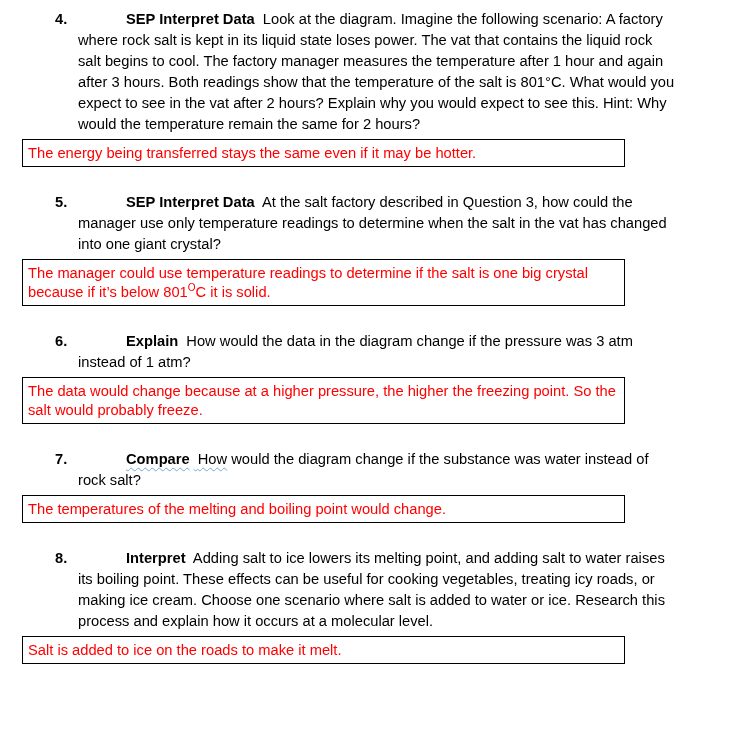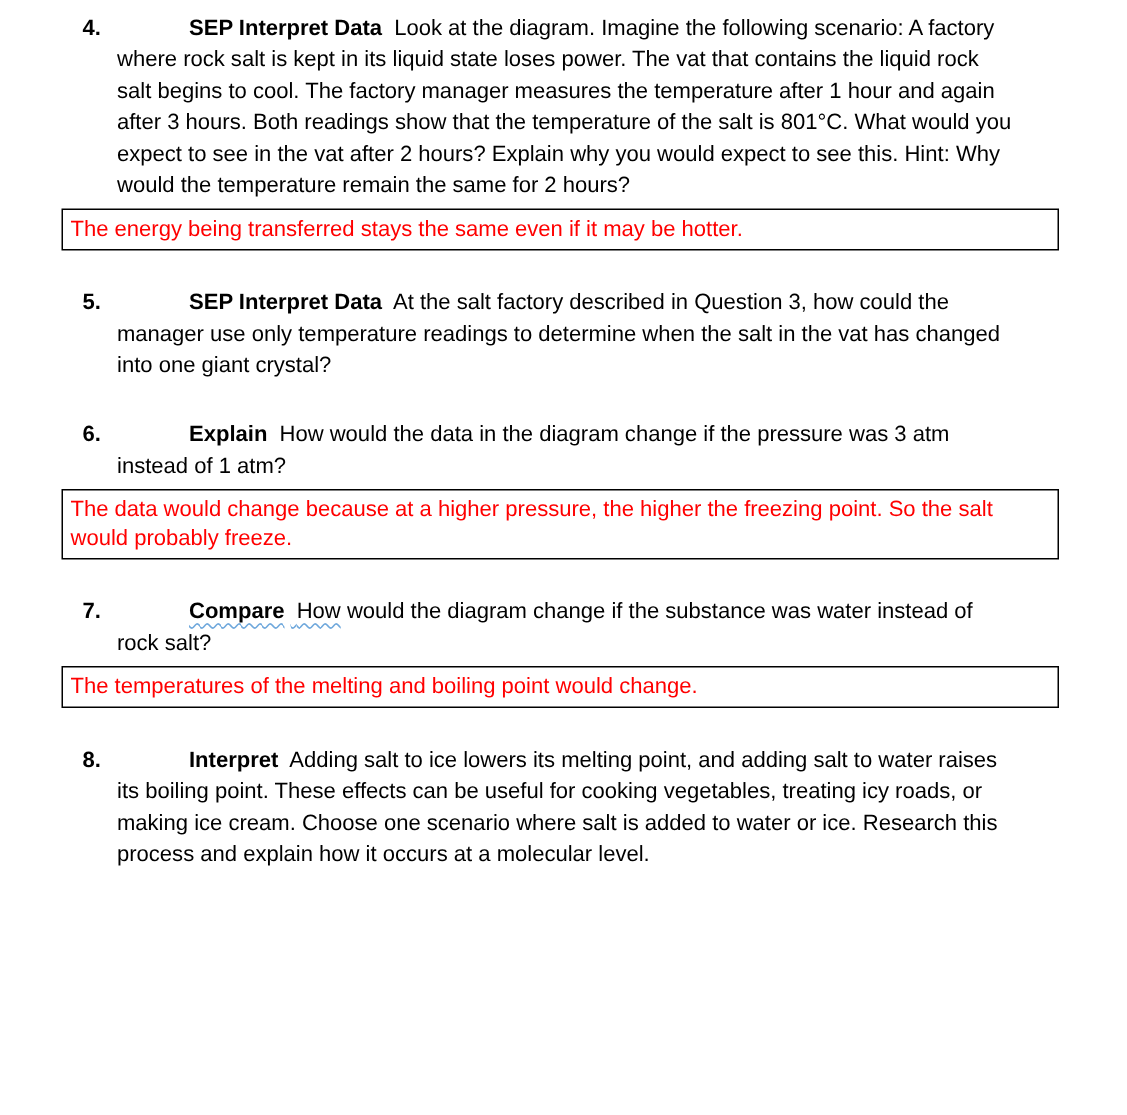--- a/index.html
+++ b/index.html
@@ -48,22 +48,22 @@
   }
   .squiggle {
     text-decoration: underline;
     text-decoration-style: wavy;
     text-decoration-color: var(--squiggle, #6fa8dc);
     text-decoration-thickness: 1px;
     text-underline-offset: 3px;
   }
   .answer-box {
     box-sizing: border-box;
-    margin-left: 41px;
-    width: 665px;
+    margin-left: 22px;
+    width: 603px;
     border: 1.5px solid var(--box-border, #000000);
     padding: 4px 5px 3px 5px;
     line-height: 19px;
     color: var(--answer-text, #ff0000);
     background: #ffffff;
   }
   .answer-box sup {
     font-size: 10px;
     line-height: 0;
     vertical-align: super;
@@ -85,20 +85,23 @@
     <span>The energy being transferred stays the same even if it may be hotter.</span>
   </div>
 
   <div class="question">
     <span class="qnum">5.</span>
     <div class="qcontent">
       <span class="kw">SEP Interpret Data</span>
       <span>At the salt factory described in Question 3, how could the manager use only temperature readings to determine when the salt in the vat has changed into one giant crystal?</span>
     </div>
   </div>
+  <div class="answer-box">
+    <span>The manager could use temperature readings to determine if the salt is one big crystal because if it’s below 801</span><sup>O</sup><span>C it is solid.</span>
+  </div>
 
   <div class="question">
     <span class="qnum">6.</span>
     <div class="qcontent">
       <span class="kw">Explain</span>
       <span>How would the data in the diagram change if the pressure was 3 atm instead of 1 atm?</span>
     </div>
   </div>
   <div class="answer-box">
     <span>The data would change because at a higher pressure, the higher the freezing point. So the salt would probably freeze.</span>
@@ -115,14 +118,17 @@
     <span>The temperatures of the melting and boiling point would change.</span>
   </div>
 
   <div class="question">
     <span class="qnum">8.</span>
     <div class="qcontent">
       <span class="kw">Interpret</span>
       <span>Adding salt to ice lowers its melting point, and adding salt to water raises its boiling point. These effects can be useful for cooking vegetables, treating icy roads, or making ice cream. Choose one scenario where salt is added to water or ice. Research this process and explain how it occurs at a molecular level.</span>
     </div>
   </div>
+  <div class="answer-box">
+    <span>Salt is added to ice on the roads to make it melt.</span>
+  </div>
 
 </div>
 
 </body></html>

